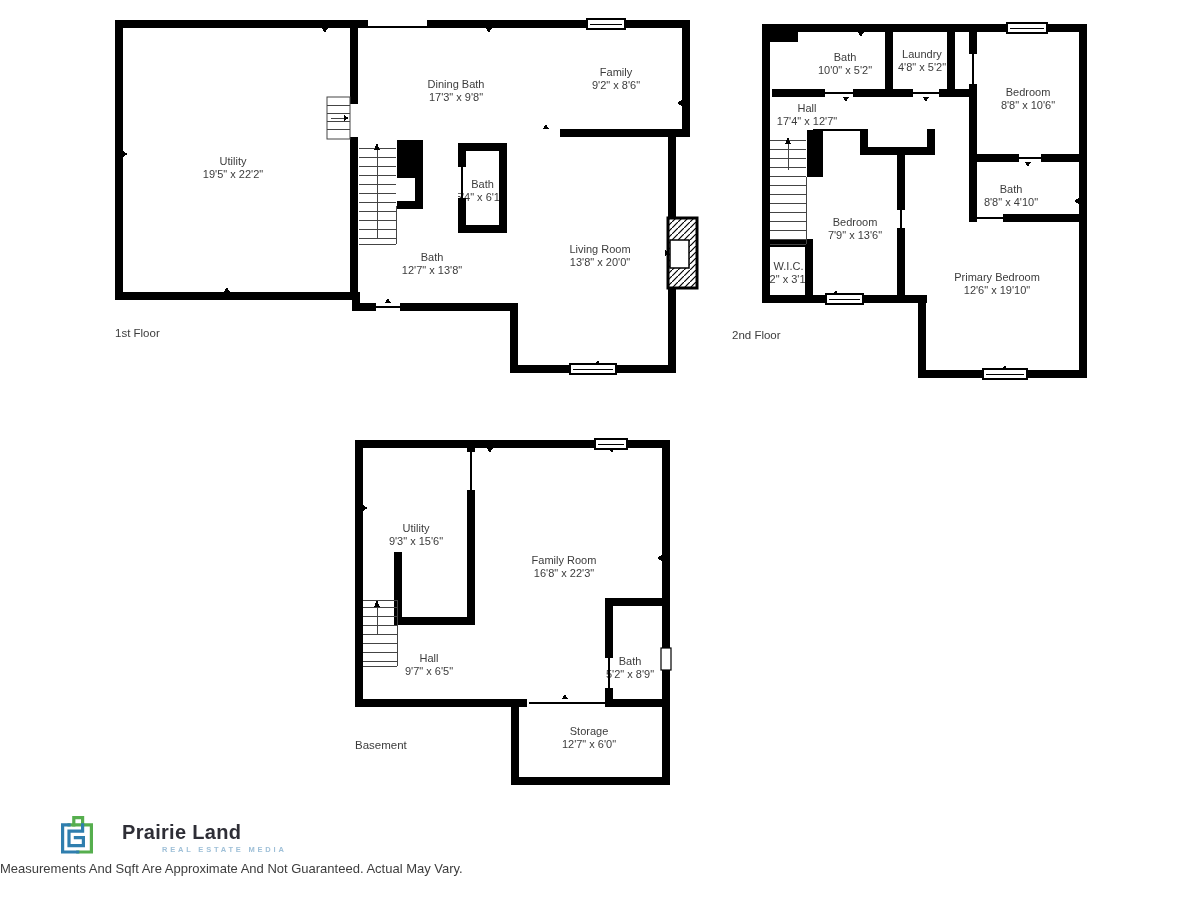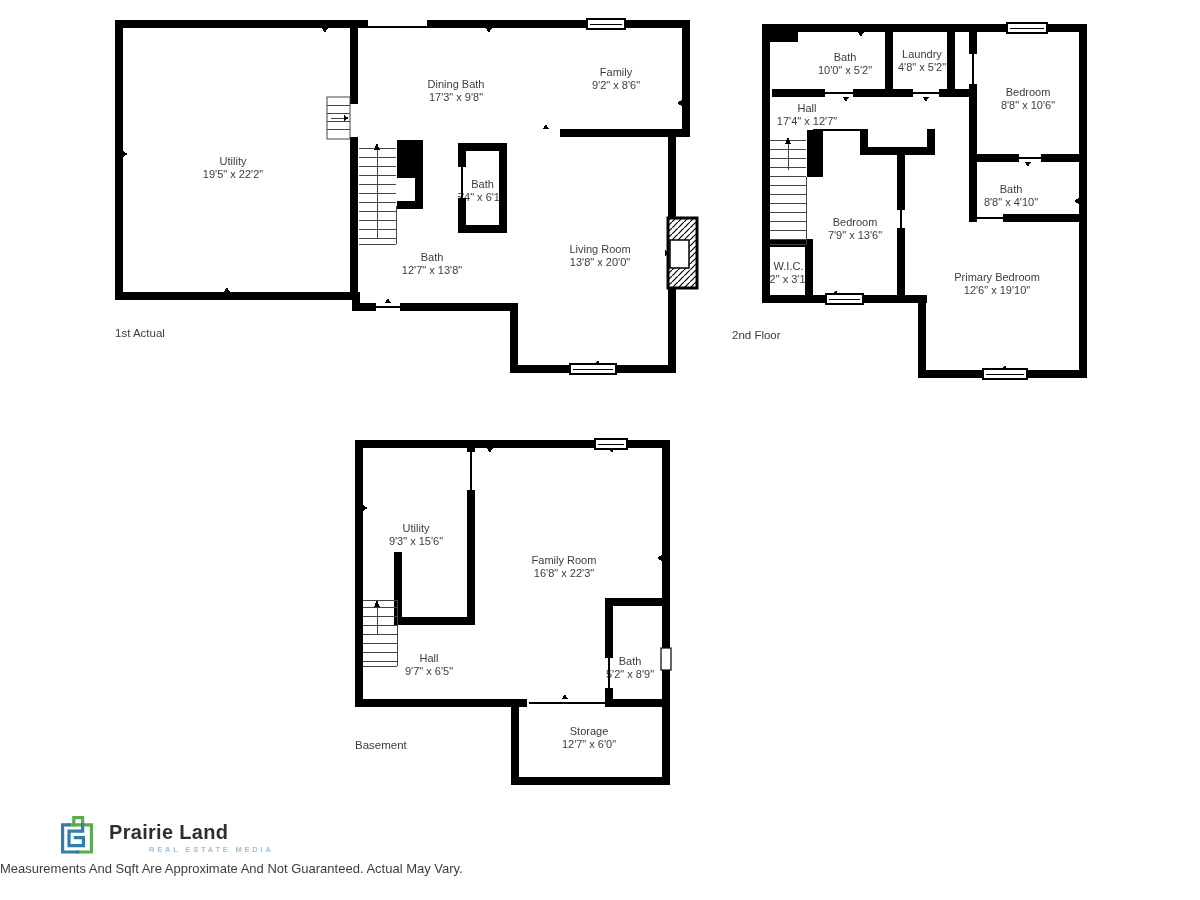--- a/index.html
+++ b/index.html
@@ -8,21 +8,21 @@
   .room-label{position:absolute;transform:translate(-50%,-50%);text-align:center;
               font-size:11px;line-height:13px;color:#3c3c3c;white-space:nowrap;z-index:1;}
   .clip-label{position:absolute;overflow:hidden;z-index:1;}
   .clip-inner{position:absolute;left:50%;top:50%;transform:translate(-50%,-50%);
               text-align:center;font-size:11px;line-height:13px;color:#3c3c3c;white-space:nowrap;}
   .floor-title{position:absolute;font-size:11.5px;color:#3c3c3c;z-index:1;}
   #walls{position:absolute;left:0;top:0;z-index:2;pointer-events:none;}
   .disclaimer{position:absolute;left:0;top:861px;width:1200px;text-align:left;
               font-size:13px;color:#3d3d3d;z-index:1;}
   .logo{position:absolute;left:57px;top:813px;display:flex;align-items:flex-start;z-index:1;}
-  .logo-text{margin-left:12px;padding-top:9px;}
+  .logo-text{margin-left:25px;padding-top:9px;}
   .logo-name{font-size:20px;font-weight:700;color:#2e2e36;letter-spacing:0.3px;line-height:20px;}
   .logo-sub{font-size:7.5px;letter-spacing:2.8px;color:#9fc0d8;margin-top:3px;font-weight:700;padding-left:40px;}
 </style>
 </head>
 <body>
 
 <div id="canvas">
 
   <div class="room-label" style="left:233px;top:168px">
     <div>Utility</div>
@@ -43,21 +43,21 @@
     </div>
   </div>
   <div class="room-label" style="left:432px;top:264px">
     <div>Bath</div>
     <div>12'7" x 13'8"</div>
   </div>
   <div class="room-label" style="left:600px;top:256px">
     <div>Living Room</div>
     <div>13'8" x 20'0"</div>
   </div>
-  <div class="floor-title" style="left:115px;top:327px">1st Actual</div>
+  <div class="floor-title" style="left:115px;top:327px">1st Floor</div>
 
   <div class="room-label" style="left:845px;top:64px">
     <div>Bath</div>
     <div>10'0" x 5'2"</div>
   </div>
   <div class="room-label" style="left:922px;top:61px">
     <div>Laundry</div>
     <div>4'8" x 5'2"</div>
   </div>
   <div class="room-label" style="left:1028px;top:99px">

